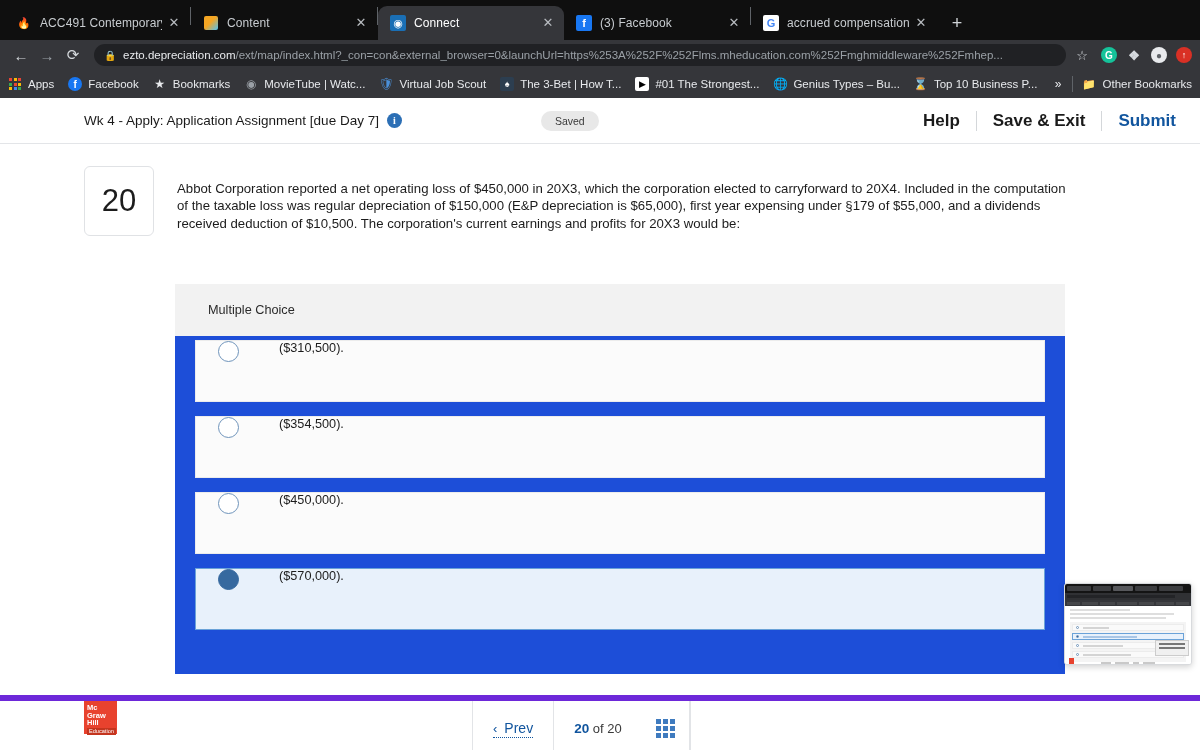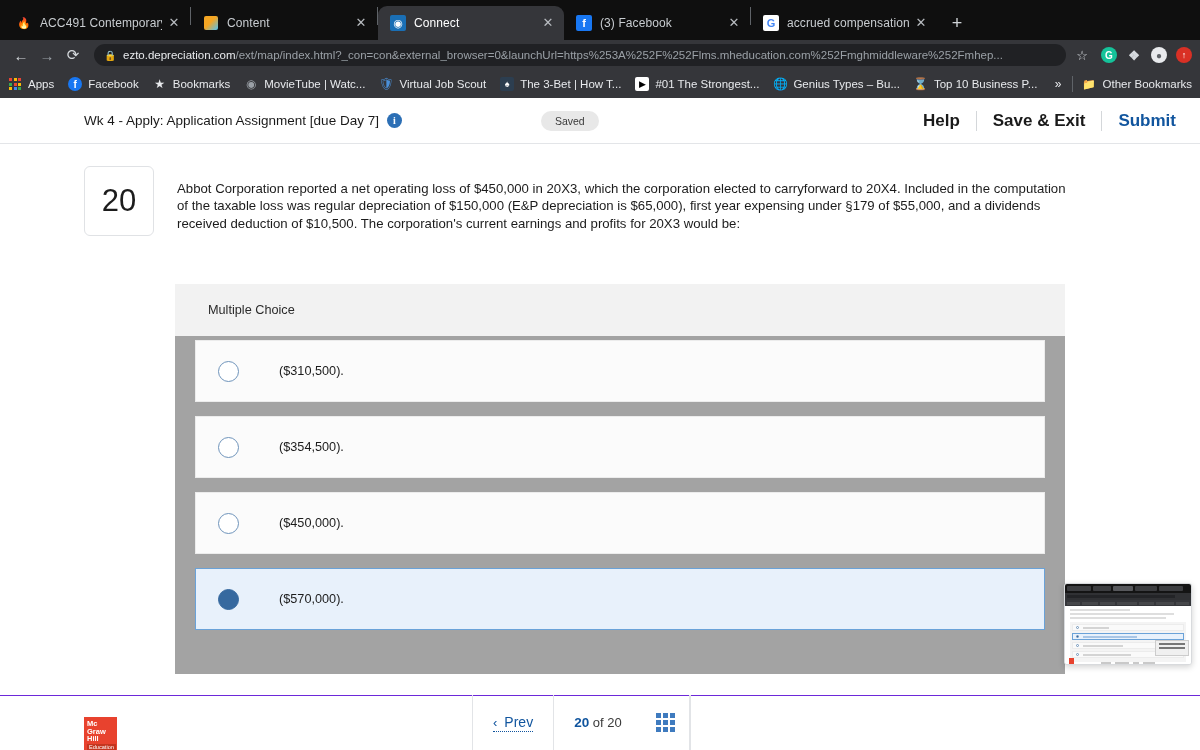--- a/index.html
+++ b/index.html
@@ -146,49 +146,49 @@
     display: flex; align-items: center; justify-content: center;
     font-size: 31px; color: #1c1c1c; flex-shrink: 0;
     font-weight: 300;
   }
   .qtext {
     margin-left: 23px; font-size: 13.2px; line-height: 1.32; color: #1c1c1c;
     padding-top: 14px;
   }
 
   .choicepanel {
-    margin: 48px 0 0 175px; width: 890px; background: #a3a3a3;
+    margin: 48px 0 0 175px; width: 890px; background: #1d4ed8;
   }
   .choicehead {
     padding: 19px 0 19px 33px; font-size: 12.7px; color: #2a2a2a;
     background: #f2f2f2;
   }
   .choicelist { padding: 4px 20px 30px 20px; }
   .choice {
     background: #fbfbfb; border: 1px solid #ececec;
-    height: 62px; display: flex; align-items: center;
+    height: 62px; display: flex; align-items: flex-start;
     padding-left: 22px; margin-bottom: 14px;
   }
   .choice.selected {
     background: #e8f1fb; border: 1px solid #6aa2d8;
   }
   .radio {
     width: 21px; height: 21px; border-radius: 50%;
     border: 1.5px solid #6f94bb; background: #fff; flex-shrink: 0;
   }
   .choice.selected .radio {
     background: #36699f; border: 1.5px solid #36699f;
   }
   .choicetext { margin-left: 40px; font-size: 12.7px; color: #1c1c1c; }
 
   
   .footer {
     position: absolute; left: 0; bottom: 0; width: 1200px; height: 55px;
-    border-top: 1px solid #6d28d9; background: #fff;
-    display: flex; align-items: flex-end;
+    border-top: 6px solid #6d28d9; background: #fff;
+    display: flex; align-items: flex-start;
   }
   .mhlogo {
     margin-left: 84px; width: 33px; height: 33px; background: #e8422e;
     color: #fff; font-size: 7.5px; line-height: 7.6px; font-weight: bold;
     padding: 3px 0 0 3px;
   }
   .mhlogo .edu { font-size:5.6px; background:#c4351f; display:inline-block;
      padding:0 2px; margin-top:1px; font-weight:normal; }
   .fdiv { width:1px; height:55px; background:#e2e4e7; }
   .navcell {

